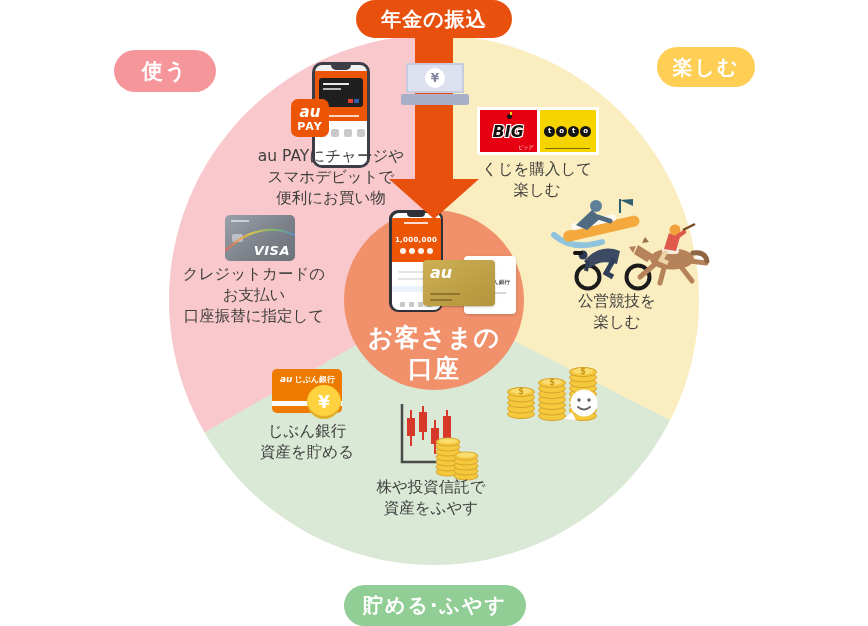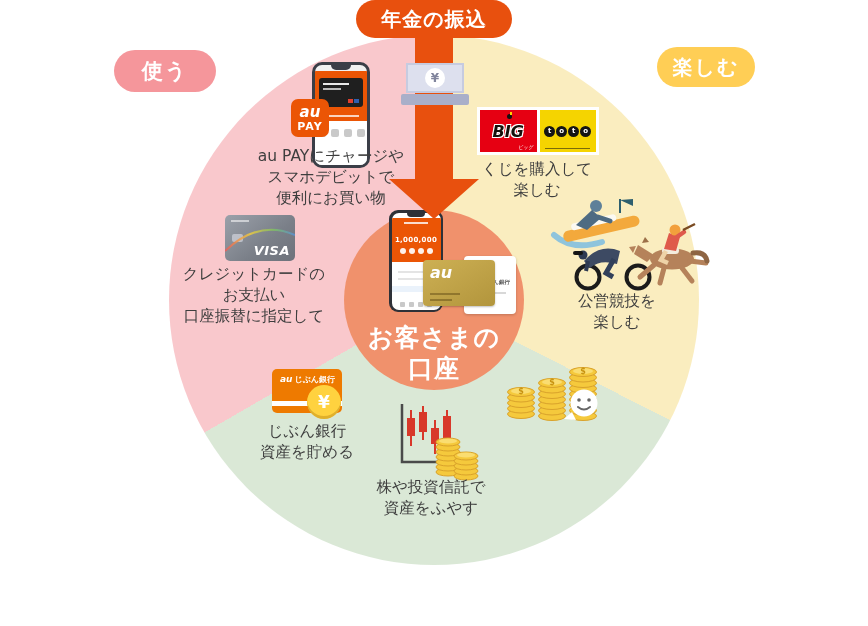--- a/index.html
+++ b/index.html
@@ -144,20 +144,23 @@
 <div id="stage">
 
   <div class="abs" id="wheel"></div>
 
   <div class="abs pill" id="pill-use">
     <span>使う</span>
   </div>
   <div class="abs pill" id="pill-enjoy">
     <span>楽しむ</span>
   </div>
+  <div class="abs pill" id="pill-save">
+    <span>貯める·ふやす</span>
+  </div>
 
   <div class="abs" id="arrow-shaft"></div>
   <div class="abs" id="arrow-head"></div>
   <div class="abs pill" id="pension-badge">
     <span>年金の振込</span>
   </div>
   <div class="abs" id="money-icon">
     <div id="money-tray"></div>
     <div id="money-note">
       <div class="coin-circle">¥</div>

